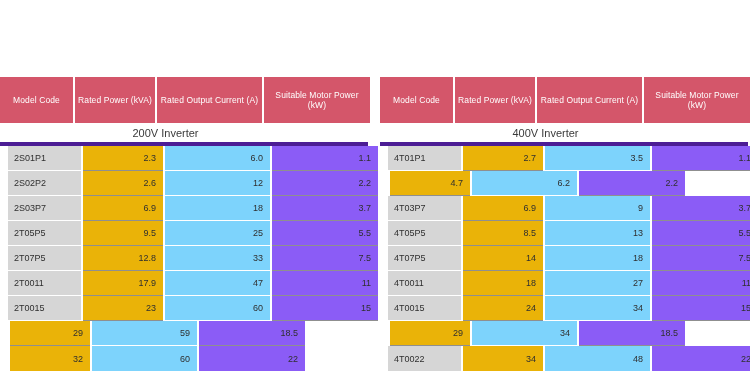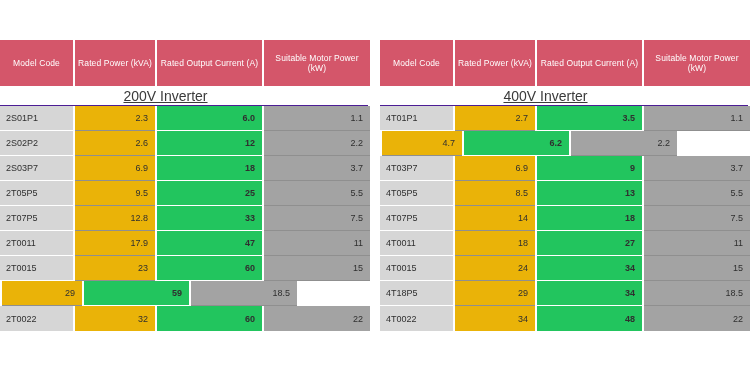--- a/index.html
+++ b/index.html
@@ -12,21 +12,21 @@
     height: 371px;
     font-family: "Liberation Sans", sans-serif;
     color: #333333;
     overflow: hidden;
   }
   .page {
     position: relative;
     width: 750px;
     height: 371px;
     display: flex;
-    align-items: center;
+    align-items: flex-end;
     gap: 12px;
   }
   .spec-table {
     width: 368px;
     flex: 0 0 368px;
     box-sizing: border-box;
   }
 
   
   .thead {
@@ -56,27 +56,26 @@
   .subhead {
     height: 19px;
     display: flex;
     align-items: center;
     box-sizing: border-box;
   }
   .subhead-spacer { flex: 0 0 73px; }
   .subhead-label {
     flex: 0 0 185px;
     text-align: center;
-    font-size: 14px;
+    font-size: 11px;
     color: #3a3a3a;
-    text-decoration: underline;
   }
 
   
-  .tbody { border-top: 1px solid #4c1d95; }
+  .tbody { border-top: 4px solid #4c1d95; padding-left: 8px; }
   .row {
     display: flex;
     height: 25px;
     box-sizing: border-box;
   }
   .td {
     box-sizing: border-box;
     font-size: 9px;
     color: #2f2f2f;
     display: flex;
@@ -96,31 +95,30 @@
     width: 80px;
     background: #eab308;
     padding-right: 7px;
     justify-content: flex-end;
     border-bottom: 1px solid #8f8f8f;
     margin-left: 2px;
   }
   .td-current {
     flex: 0 0 105px;
     width: 105px;
-    background: #22c55e;
+    background: #7dd3fc;
     padding-right: 7px;
     justify-content: flex-end;
     border-bottom: 1px solid #ffffff;
     margin-left: 2px;
-    font-weight: bold;
   }
   .td-motor {
     flex: 0 0 106px;
     width: 106px;
-    background: #a3a3a3;
+    background: #8b5cf6;
     padding-right: 7px;
     justify-content: flex-end;
     border-bottom: 1px solid #8f8f8f;
     margin-left: 2px;
   }
   .row:last-child .td-power,
   .row:last-child .td-motor { border-bottom: none; }
   .row:last-child .td-model,
   .row:last-child .td-current { border-bottom: none; }
 </style>
@@ -182,21 +180,20 @@
         <div class="td td-power">23</div>
         <div class="td td-current">60</div>
         <div class="td td-motor">15</div>
       </div>
       <div class="row">
         <div class="td td-power">29</div>
         <div class="td td-current">59</div>
         <div class="td td-motor">18.5</div>
       </div>
       <div class="row">
-        <div class="td td-model">2T0022</div>
         <div class="td td-power">32</div>
         <div class="td td-current">60</div>
         <div class="td td-motor">22</div>
       </div>
     </div>
   </div>
 
   <div class="spec-table">
     <div class="thead">
       <div class="th c1">Model Code</div>
@@ -244,21 +241,20 @@
         <div class="td td-current">27</div>
         <div class="td td-motor">11</div>
       </div>
       <div class="row">
         <div class="td td-model">4T0015</div>
         <div class="td td-power">24</div>
         <div class="td td-current">34</div>
         <div class="td td-motor">15</div>
       </div>
       <div class="row">
-        <div class="td td-model">4T18P5</div>
         <div class="td td-power">29</div>
         <div class="td td-current">34</div>
         <div class="td td-motor">18.5</div>
       </div>
       <div class="row">
         <div class="td td-model">4T0022</div>
         <div class="td td-power">34</div>
         <div class="td td-current">48</div>
         <div class="td td-motor">22</div>
       </div>

